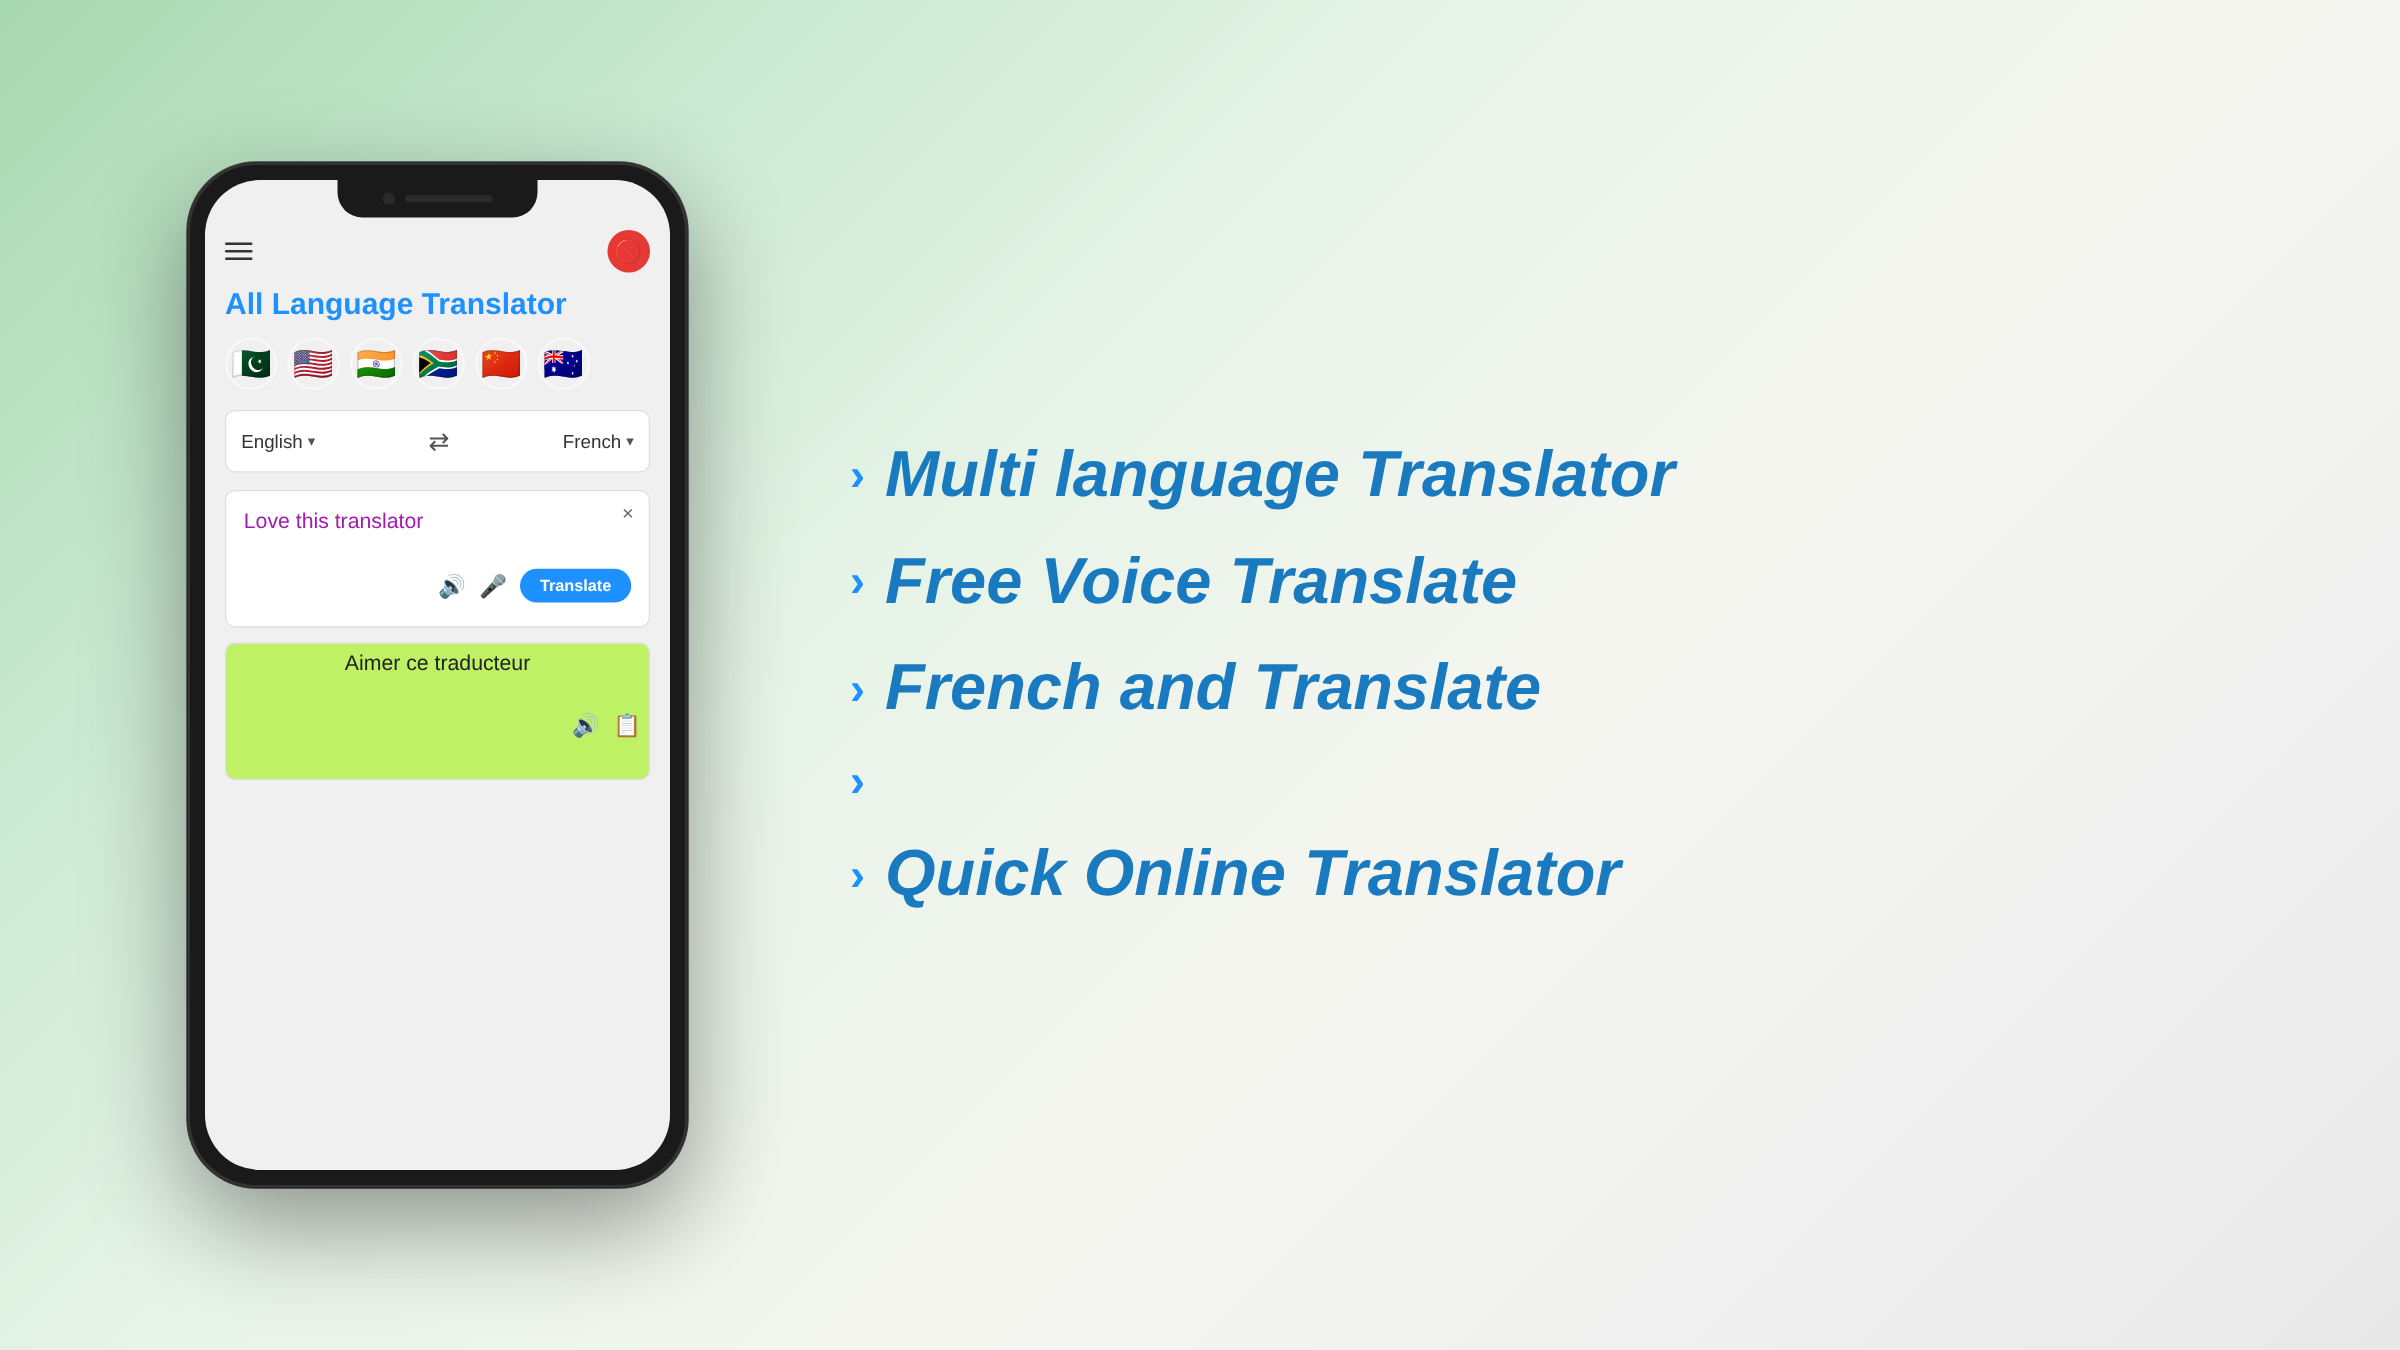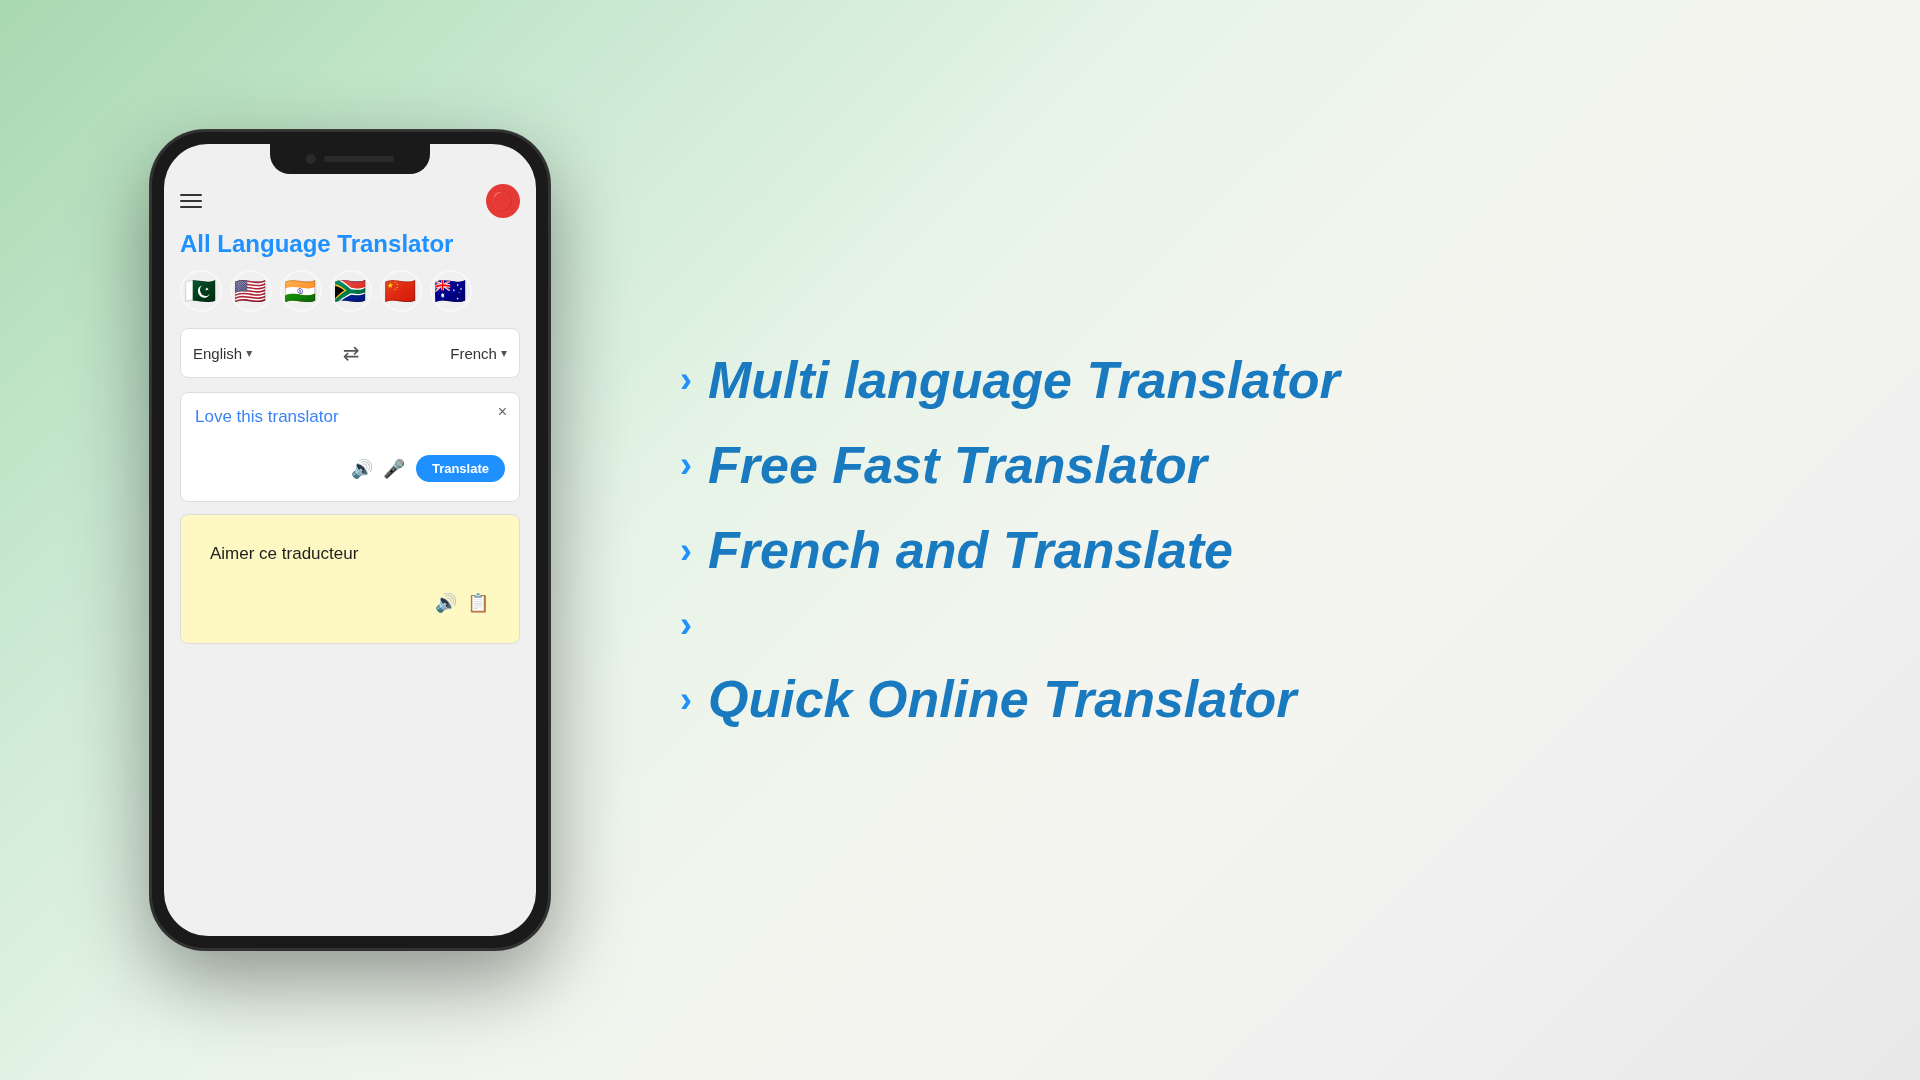--- a/index.html
+++ b/index.html
@@ -195,21 +195,21 @@
       border-radius: 8px;
       padding: 14px;
       margin-bottom: 12px;
       position: relative;
       border: 1px solid #ddd;
       min-height: 110px;
     }
 
     .input-text {
       font-size: 17px;
-      color: #3b82f6;
+      color: #a21caf;
       margin-bottom: 28px;
     }
 
     .close-btn {
       position: absolute;
       top: 10px;
       right: 12px;
       font-size: 16px;
       color: #666;
       background: none;
@@ -235,26 +235,27 @@
       border: none;
       border-radius: 20px;
       padding: 6px 16px;
       font-size: 13px;
       font-weight: 700;
       cursor: pointer;
     }
 
     
     .output-box {
-      background: #fef9c3;
+      background: #bef264;
       border-radius: 8px;
-      padding: 29px;
+      padding: 6px;
       border: 1px solid #ddd;
       min-height: 110px;
       position: relative;
+      text-align: center;
     }
 
     .output-text {
       font-size: 17px;
       color: #222;
       margin-bottom: 28px;
     }
 
     .output-actions {
       display: flex;
@@ -380,21 +381,21 @@
 <div class="right-section">
   <div class="feature-list">
 
     <div class="feature-item">
       <span class="feature-chevron">›</span>
       <span class="feature-text">Multi language Translator</span>
     </div>
 
     <div class="feature-item">
       <span class="feature-chevron">›</span>
-      <span class="feature-text">Free Fast Translator</span>
+      <span class="feature-text">Free Voice Translate</span>
     </div>
 
     <div class="feature-item">
       <span class="feature-chevron">›</span>
       <span class="feature-text">French and Translate</span>
     </div>
 
     <div class="feature-item">
       <span class="feature-chevron">›</span>
     </div>

